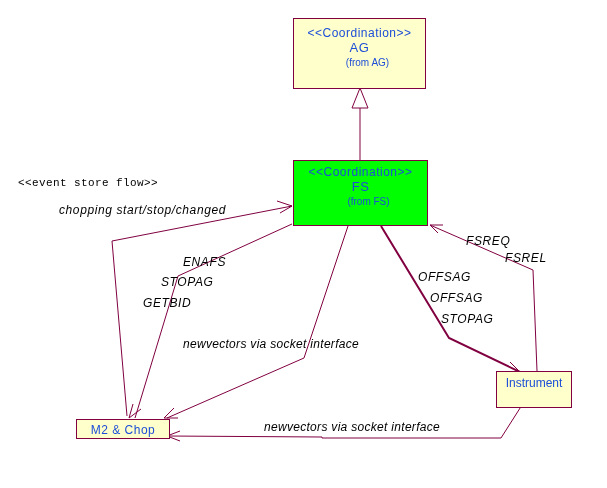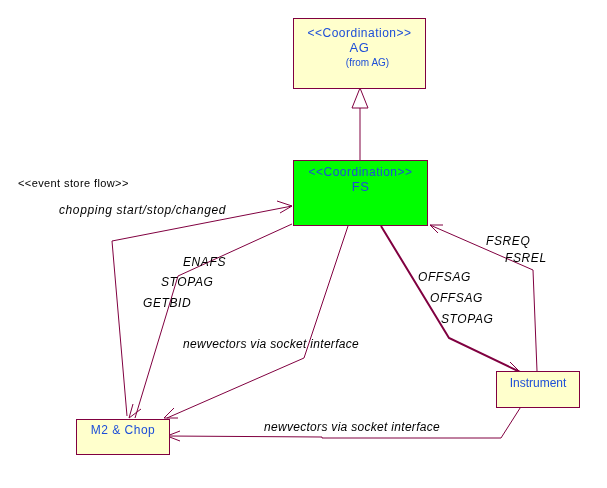--- a/index.html
+++ b/index.html
@@ -6,21 +6,21 @@
   body { width:607px; height:488px; position:relative; overflow:hidden;
          font-family:"Liberation Sans", sans-serif; }
   svg.edges { position:absolute; left:0; top:0; width:607px; height:488px; }
   .box { position:absolute; box-sizing:border-box; border:1px solid #800040;
          background:#ffffcc; text-align:center; color:#1d4ed8; }
   .stereo { font-size:12px; letter-spacing:0.5px; line-height:14px; }
   .name { font-size:13px; letter-spacing:0.5px; line-height:16px; }
   .from { font-size:10px; line-height:14px;margin-left:16px; }
   .lbl { position:absolute; font-size:12px; font-style:italic; color:#000;
          white-space:nowrap; letter-spacing:0.6px; }
-  .note { position:absolute; font-size:11px; color:#000; white-space:nowrap; letter-spacing:0.4px; }
+  .note { position:absolute; font-size:11px; color:#000; white-space:nowrap; letter-spacing:0.4px;font-family:Liberation Mono, monospace; }
 </style>
 </head>
 <body>
 
 <svg class="edges" viewBox="0 0 607 488">
   <g fill="none" stroke="#800040" stroke-width="1">
 
     <line x1="360" y1="160" x2="360" y2="108"></line>
     <polygon points="360,88 352,108 368,108" fill="#ffffff"></polygon>
 
@@ -46,35 +46,36 @@
 
 <div class="box" style="left:293px; top:18px; width:133px; height:71px; padding-top:7px;">
   <div class="stereo">&lt;&lt;Coordination&gt;&gt;</div>
   <div class="name">AG</div>
   <div class="from">(from AG)</div>
 </div>
 
 <div class="box" style="left:293px; top:160px; width:135px; height:66px; padding-top:4px; background:#00ff00;">
   <div class="stereo">&lt;&lt;Coordination&gt;&gt;</div>
   <div class="name">FS</div>
+  <div class="from">(from FS)</div>
 </div>
 
-<div class="box" style="left:496px; top:371px; width:84px; height:37px; padding-top:3px;">
+<div class="box" style="left:496px; top:371px; width:76px; height:37px; padding-top:3px;">
   <div class="name" style="font-size:12px; letter-spacing:0;">Instrument</div>
 </div>
 
-<div class="box" style="left:76px; top:419px; width:94px; height:36px; padding-top:2px;">
+<div class="box" style="left:76px; top:419px; width:94px; height:20px; padding-top:2px;">
   <div class="name" style="font-size:12px; letter-spacing:0.5px;">M2 &amp; Chop</div>
 </div>
 
 <div class="note" style="left:18px; top:177px;">&lt;&lt;event store flow&gt;&gt;</div>
 
 <div class="lbl" style="left:43px; top:203px;margin-left:16px;">chopping start/stop/changed</div>
 <div class="lbl" style="left:183px; top:255px;">ENAFS</div>
 <div class="lbl" style="left:161px; top:275px;">STOPAG</div>
 <div class="lbl" style="left:143px; top:296px;">GETBID</div>
 <div class="lbl" style="left:183px; top:337px; letter-spacing:0.3px;">newvectors via socket interface</div>
-<div class="lbl" style="left:486px; top:234px;">FSREQ</div>
+<div class="lbl" style="left:466px; top:234px;">FSREQ</div>
 <div class="lbl" style="left:505px; top:251px;">FSREL</div>
 <div class="lbl" style="left:418px; top:270px;">OFFSAG</div>
 <div class="lbl" style="left:430px; top:291px;">OFFSAG</div>
 <div class="lbl" style="left:441px; top:312px;">STOPAG</div>
 <div class="lbl" style="left:264px; top:420px; letter-spacing:0.3px;">newvectors via socket interface</div>
 
 </body></html>

